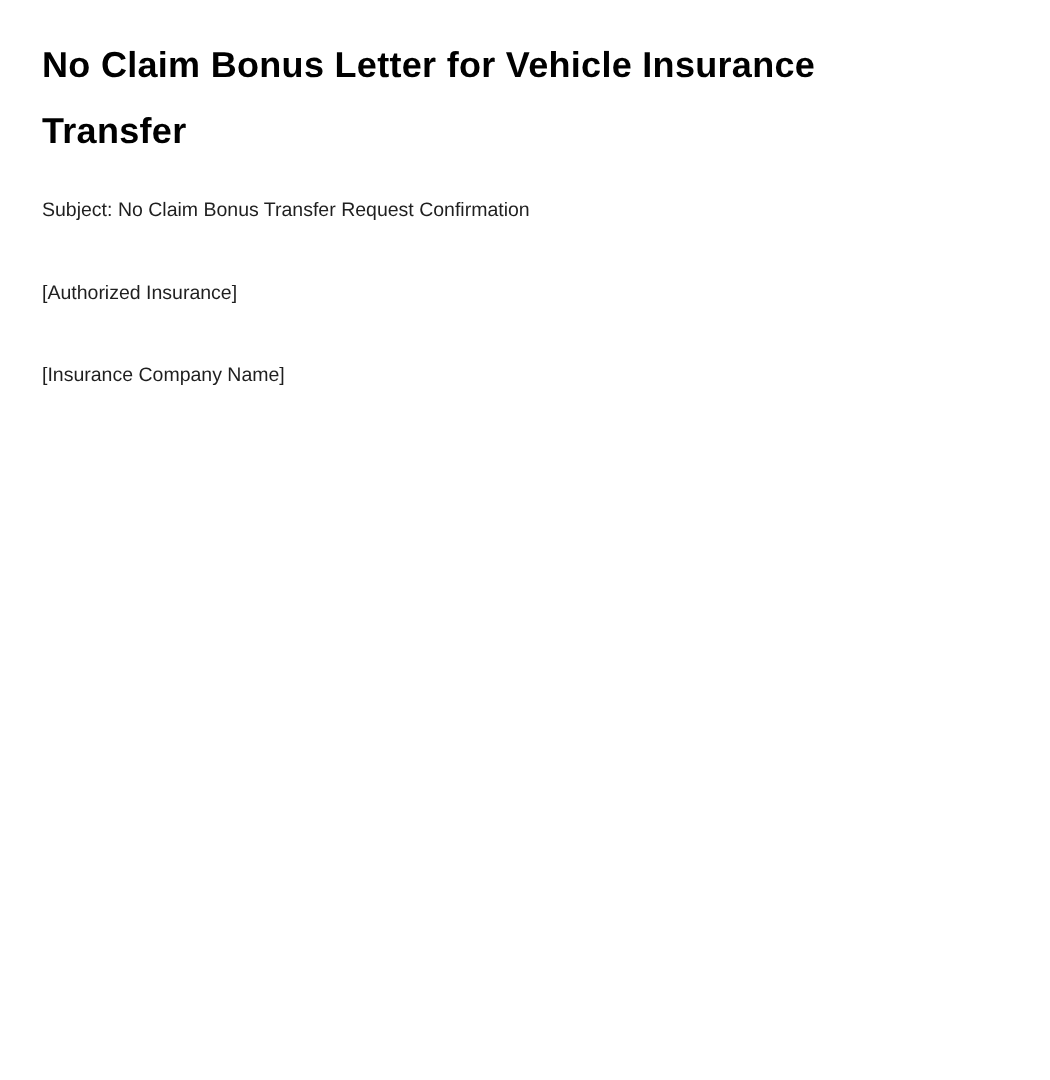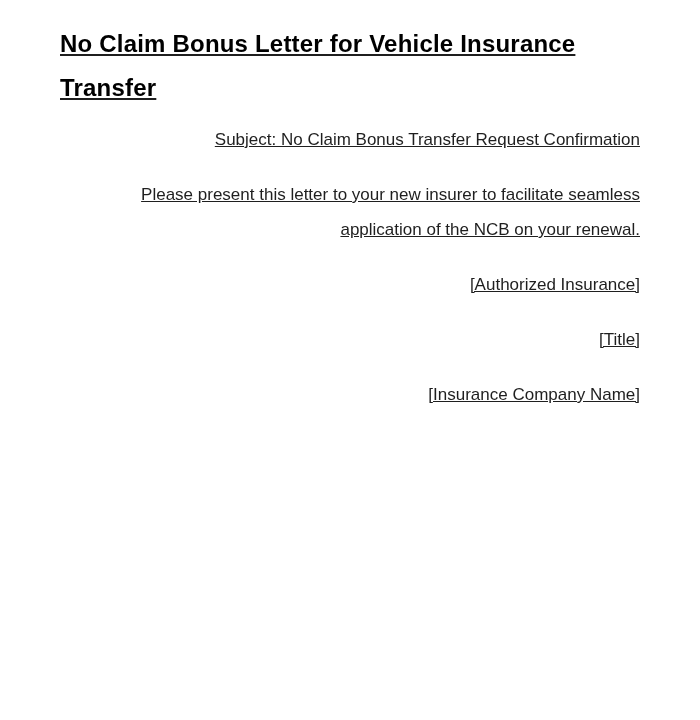--- a/index.html
+++ b/index.html
@@ -8,48 +8,44 @@
     background: #ffffff;
   }
   body {
     width: 700px;
     height: 720px;
     overflow: hidden;
     font-family: "Liberation Sans", "DejaVu Sans", sans-serif;
     color: #1f1f1f;
   }
   .letter {
-    padding: 22px 40px 0 60px;
+    padding: 22px 40px 0 28px;
     max-width: 600px;
-    text-decoration: underline;
   }
   .letter-title {
     font-size: 24px;
     line-height: 44px;
     font-weight: 700;
     color: #000000;
     margin: 0 0 12px 0;
     letter-spacing: 0.2px;
     max-width: 560px;
   }
   .para {
-    font-size: 17px;
+    font-size: 13px;
     line-height: 35px;
     font-weight: 400;
     margin: 4px 0 20px 0;
     color: #1f1f1f;
     max-width: 580px;
-    text-align: right;
   }
 </style>
 </head>
 <body>
 
 <article class="letter">
   <h1 class="letter-title">No Claim Bonus Letter for Vehicle Insurance Transfer</h1>
   <div>
       <p class="para">Subject: No Claim Bonus Transfer Request Confirmation</p>
-      <p class="para">Please present this letter to your new insurer to facilitate seamless application of the NCB on your renewal.</p>
       <p class="para">[Authorized Insurance]</p>
-      <p class="para">[Title]</p>
       <p class="para">[Insurance Company Name]</p>
     </div>
 </article>
 
 </body></html>

